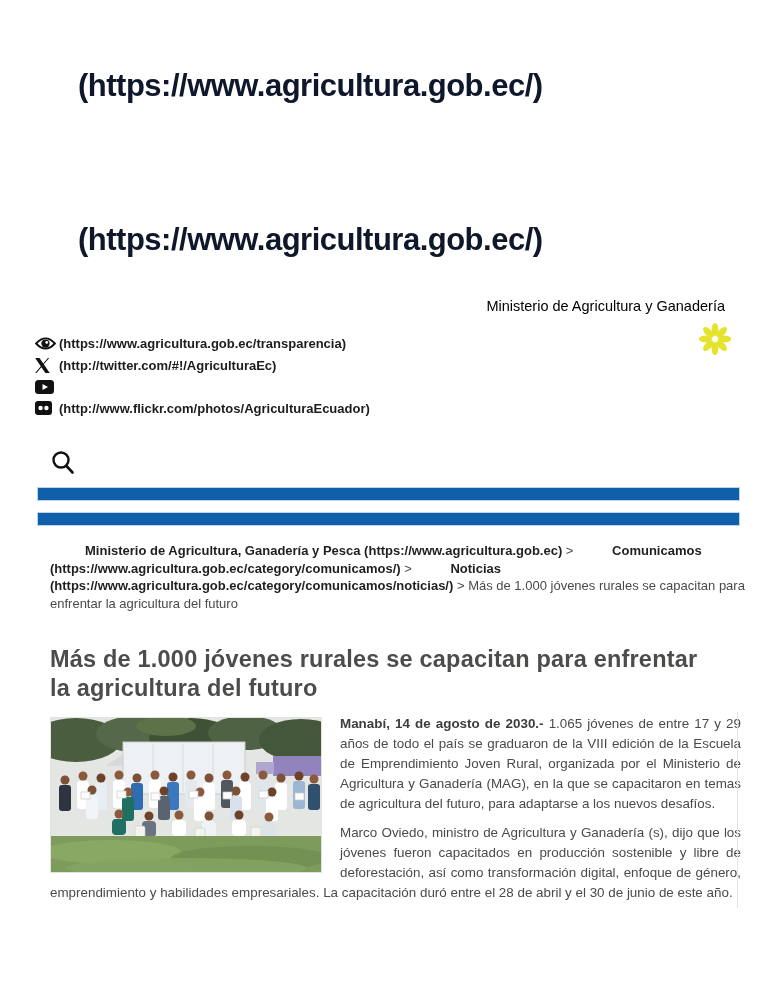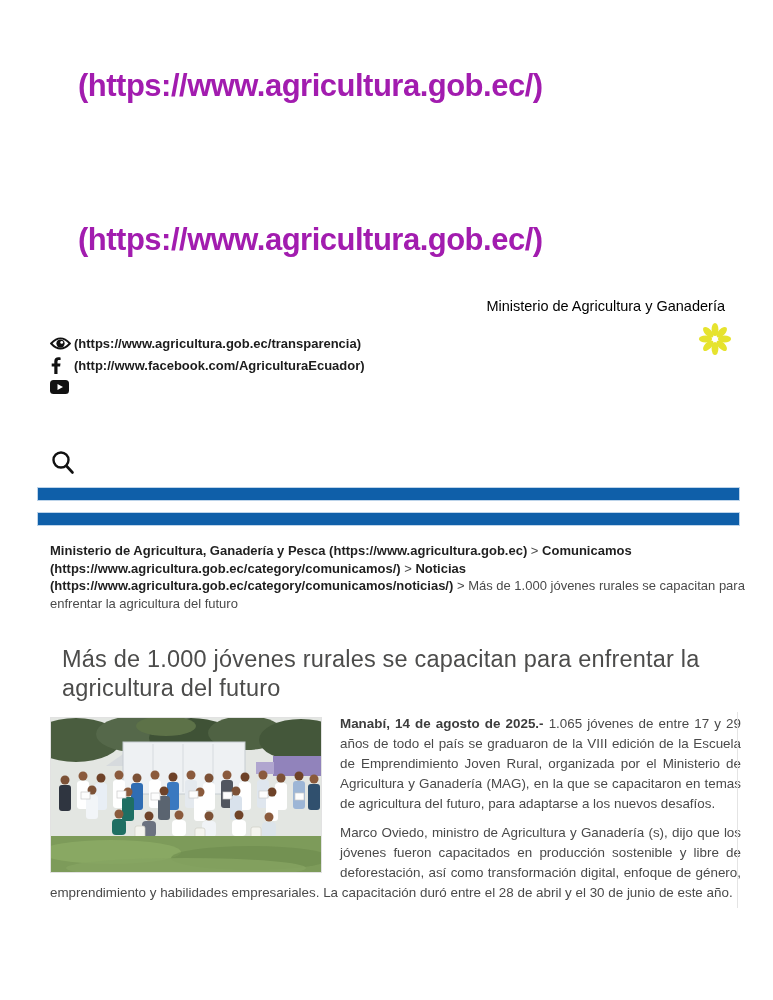--- a/index.html
+++ b/index.html
@@ -3,55 +3,54 @@
 <meta charset="utf-8">
 <style>
   * { margin:0; padding:0; box-sizing:border-box; }
   html,body { background:#ffffff; }
   body {
     width:773px; height:1000px; position:relative; overflow:hidden;
     font-family:"Liberation Sans", sans-serif; color:#222;
   }
   .site-link-heading {
     position:absolute; left:78px;
-    font-size:31px; font-weight:700; letter-spacing:-0.5px; color:#a21caf;
+    font-size:31px; font-weight:700; letter-spacing:-0.5px; color:#0f172a;
     text-decoration:none; white-space:nowrap;
   }
   #site-link-1 { top:68px; }
   #site-link-2 { top:222px; }
   .ministry-name {
     position:absolute; top:298px; right:48px;
     font-size:14.5px; color:#000000;
   }
   .spinner-wrap { position:absolute; top:321px; right:40px; width:36px; height:36px; }
-  .social-list { position:absolute; left:50px; top:333px; }
+  .social-list { position:absolute; left:35px; top:333px; }
   .social-row {
     display:flex; align-items:center; height:21.5px;
     text-decoration:none; color:#1c1c1c;
   }
   .social-icon { width:24px; display:flex; align-items:center; }
   .social-label { font-size:13px; font-weight:700; color:#1c1c1c; white-space:nowrap; }
   .search-btn { position:absolute; left:50px; top:449px; width:26px; height:27px; cursor:pointer; background:none; border:none; }
   .blue-bar {
     position:absolute; left:37px; width:703px; height:14px;
     background:#0f5fa9; border:1px solid #bdd4ea;
   }
   #blue-bar-1 { top:487px; }
   #blue-bar-2 { top:512px; }
   .breadcrumb {
     position:absolute; left:50px; top:542px; width:695px;
     font-size:13px; line-height:17.5px; color:#4a4a4a;
   }
-  .bc-bold { font-weight:700; color:#1f1f1f; text-decoration:none; }
+  .bc-bold { font-weight:700; color:#1f1f1f; text-decoration:none;margin-left:35px; }
   .bc-plain { font-weight:400; color:#4a4a4a; }
   .article-title {
     position:absolute; left:50px; top:645px; width:670px;
-    font-size:23.5px; line-height:28.5px; font-weight:400; color:#4c4c4b;
+    font-size:23.5px; line-height:28.5px; font-weight:700; color:#4c4c4b;
     letter-spacing:0.2px;
-    margin-left:12px;
   }
   .article-body {
     position:absolute; left:50px; top:714px; width:691px;
     font-size:13.4px; line-height:20px; color:#4a4a4a; text-align:justify;
   }
   .article-photo {
     float:left; width:272px; height:156px; margin:3px 18px 6px 0;
     border:1px solid #e2e2e2; background:#dfe3df;
   }
   .article-photo svg { display:block; }
@@ -91,39 +90,49 @@
     <span class="social-icon">
       <svg width="21" height="15" viewBox="0 0 22 16">
         <path d="M1,8 Q11,-3 21,8 Q11,19 1,8 Z" fill="none" stroke="#111" stroke-width="2"></path>
         <circle cx="11" cy="8" r="4.4" fill="#111"></circle>
         <circle cx="12.3" cy="6.8" r="1.5" fill="#fff"></circle>
       </svg>
     </span>
     <span class="social-label">(https://www.agricultura.gob.ec/transparencia)</span>
   </a>
 
-
-  <a class="social-row">
-    <span class="social-icon">
-      <svg width="12" height="17" viewBox="0 0 12 17">
-        <path fill="#111" d="M7.5 17V9.5h2.6l.4-3H7.5V4.6c0-.9.3-1.5 1.6-1.5h1.5V.4C10.3.3 9.3.2 8.3.2 5.9.2 4.3 1.6 4.3 4.2v2.3H1.7v3h2.6V17h3.2z"></path>
-      </svg>
-    </span>
-    <span class="social-label">(http://www.facebook.com/AgriculturaEcuador)</span>
-  </a>
+  <a class="social-row">
+    <span class="social-icon">
+      <svg width="15" height="15" viewBox="0 0 23 23">
+        <path fill="#111" d="M13.48 9.76 21.75 0h-1.96l-7.18 8.42L6.88 0H.26l8.67 12.72L.26 23h1.96l7.58-8.96L15.9 23h6.62L13.48 9.76 Z"></path>
+      </svg>
+    </span>
+    <span class="social-label">(http://twitter.com/#!/AgriculturaEc)</span>
+  </a>
+
 
   <a class="social-row">
     <span class="social-icon">
       <svg width="19" height="14" viewBox="0 0 19 14">
         <rect x="0" y="0" width="19" height="14" rx="3.5" fill="#111"></rect>
         <polygon points="7.5,4 13,7 7.5,10" fill="#fff"></polygon>
       </svg>
     </span>
   </a>
 
+  <a class="social-row">
+    <span class="social-icon">
+      <svg width="17" height="14" viewBox="0 0 17 14">
+        <rect x="0" y="0" width="17" height="14" rx="3" fill="#111"></rect>
+        <circle cx="5.6" cy="7" r="2.2" fill="#fff"></circle>
+        <circle cx="11.4" cy="7" r="2.2" fill="#fff"></circle>
+      </svg>
+    </span>
+    <span class="social-label">(http://www.flickr.com/photos/AgriculturaEcuador)</span>
+  </a>
 
 </div>
 
 <button class="search-btn">
   <svg width="26" height="27" viewBox="0 0 26 27">
     <circle cx="11" cy="11" r="7.5" fill="none" stroke="#111" stroke-width="2.4"></circle>
     <line x1="16.5" y1="17" x2="22.5" y2="23.5" stroke="#111" stroke-width="2.6" stroke-linecap="round"></line>
   </svg>
 </button>
 
@@ -234,17 +243,17 @@
         <rect x="144" y="110" width="10" height="12" rx="2"></rect>
         <rect x="200" y="109" width="10" height="12" rx="2"></rect>
       </g>
 
       <rect x="0" y="118" width="270" height="36" fill="#7d9b5a"></rect>
       <ellipse cx="60" cy="134" rx="70" ry="12" fill="#8fae67" opacity="0.7"></ellipse>
       <ellipse cx="200" cy="140" rx="80" ry="12" fill="#6c8a4c" opacity="0.6"></ellipse>
       <ellipse cx="135" cy="150" rx="120" ry="10" fill="#86a461" opacity="0.8"></ellipse>
     </svg>
   </div>
-  <p><span class="lead-bold">Manabí, 14 de agosto de 2025.-</span><span> 1.065 jóvenes de entre 17 y 29 años de todo el país se graduaron de la VIII edición de la Escuela de Emprendimiento Joven Rural, organizada por el Ministerio de Agricultura y Ganadería (MAG), en la que se capacitaron en temas de agricultura del futuro, para adaptarse a los nuevos desafíos.</span></p>
+  <p><span class="lead-bold">Manabí, 14 de agosto de 2030.-</span><span> 1.065 jóvenes de entre 17 y 29 años de todo el país se graduaron de la VIII edición de la Escuela de Emprendimiento Joven Rural, organizada por el Ministerio de Agricultura y Ganadería (MAG), en la que se capacitaron en temas de agricultura del futuro, para adaptarse a los nuevos desafíos.</span></p>
   <p>Marco Oviedo, ministro de Agricultura y Ganadería (s), dijo que los jóvenes fueron capacitados en producción sostenible y libre de deforestación, así como transformación digital, enfoque de género, emprendimiento y habilidades empresariales. La capacitación duró entre el 28 de abril y el 30 de junio de este año.</p>
 </div>
 
 <div class="content-edge-line"></div>
 
 </body></html>

